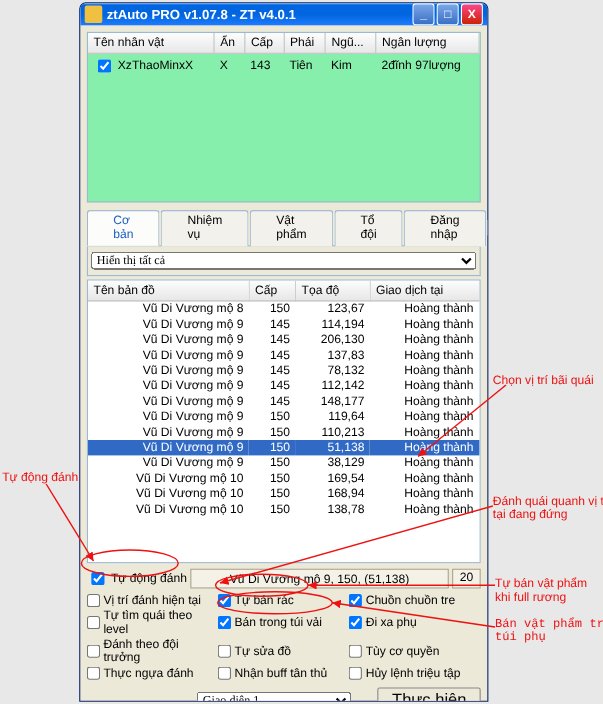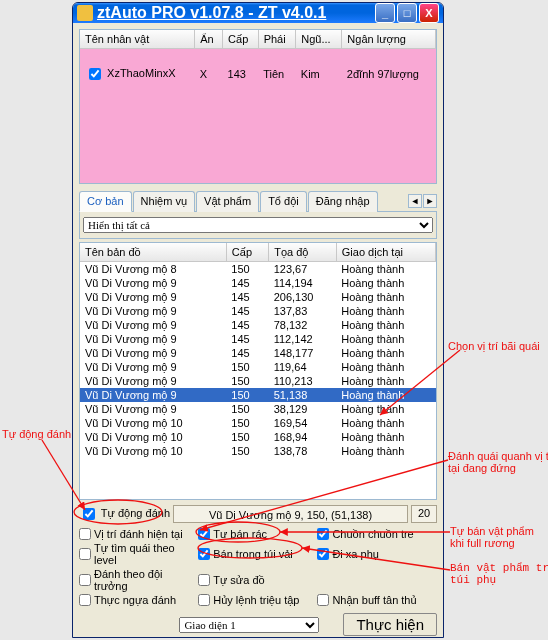--- a/index.html
+++ b/index.html
@@ -31,55 +31,55 @@
     display: flex;
     align-items: center;
     color: #fff;
     padding: 0 4px;
   }
   .titlebar .appicon {
     width: 16px; height: 16px; margin-right: 4px;
     background: #f0c040; border-radius: 2px;
     display:inline-block;
   }
-  .titlebar .title { flex: 1; font-weight: bold; font-size: 16px; text-decoration: underline; }
+  .titlebar .title { flex: 1; font-weight: bold; font-size: 12px; }
   .titlebar .winbtn {
     width: 20px; height: 20px; margin-left: 2px;
     background: linear-gradient(to bottom,#7aa7e8,#3a6fc4);
     border: 1px solid #fff; border-radius: 3px;
     color: #fff; text-align: center; line-height: 18px;
     font-weight: bold; font-size: 11px;
   }
   .titlebar .winbtn.close { background: linear-gradient(to bottom,#f48,#c20); }
   .content { flex: 1; padding: 6px; display: flex; flex-direction: column; }
   .chargrid {
     border: 1px solid #9db9d1;
-    background: #f9a8d4;
+    background: #86efac;
     height: 155px;
     overflow: hidden;
   }
   .chargrid table { width: 100%; border-collapse: collapse; }
   .chargrid th {
     background: linear-gradient(#fdfdfd,#e7e7e7);
     border-right: 1px solid #c8c8c8;
     border-bottom: 1px solid #c8c8c8;
     font-weight: normal;
     text-align: left;
     padding: 3px 5px;
   }
-  .chargrid td { padding: 16px 5px; }
+  .chargrid td { padding: 2px 5px; }
   .chk { width: 12px; height: 12px; vertical-align: middle; }
   .tabs {
     margin-top: 6px;
     display: flex;
     border-bottom: 1px solid #9db9d1;
     font-size: 11px;
   }
   .tab {
-    padding: 3px 7px 4px;
+    padding: 3px 23px 4px;
     border: 1px solid #9db9d1;
     border-bottom: none;
     background: #f2f1ec;
     margin-right: 1px;
     border-radius: 3px 3px 0 0;
     position: relative;
     bottom: -1px;
   }
   .tab.active {
     background: #fcfcfa;
@@ -103,21 +103,21 @@
   .mapgrid table { width: 100%; border-collapse: collapse; }
   .mapgrid th {
     background: linear-gradient(#fdfdfd,#e7e7e7);
     border-right: 1px solid #c8c8c8;
     border-bottom: 1px solid #c8c8c8;
     font-weight: normal;
     text-align: left;
     padding: 3px 5px;
     position: sticky; top: 0;
   }
-  .mapgrid td { padding: 1px 5px; border-bottom: 0; }
+  .mapgrid td { padding: 1px 5px; border-bottom: 0; text-align: right; }
   .mapgrid tr.selected td { background: #316ac5; color: #fff; }
   .locrow { display: flex; gap: 3px; margin-top: 5px; align-items: center; }
   .locrow .locbox {
     flex: 1; background: #f4f2e7; border: 1px solid #a9a28e;
     padding: 2px 4px; height: 18px; line-height: 14px;
     text-align: center;
   }
   .locrow .numbox { width: 26px; background: #f4f2e7; border:1px solid #a9a28e; text-align:center; height:18px; line-height:14px;}
   .opts { margin-top: 4px; }
   .optrow { display: flex; }
@@ -334,33 +334,37 @@
         </div>
         <div class="optrow">
           <label>
             <input type="checkbox" class="chk" style="">
             <span>Đánh theo đội trưởng</span>
           </label>
           <label>
             <input type="checkbox" class="chk" style="">
             <span>Tự sửa đồ</span>
           </label>
+          <label>
+            <input type="checkbox" class="chk" style="">
+            <span>Tùy cơ quyền</span>
+          </label>
         </div>
         <div class="optrow">
           <label>
             <input type="checkbox" class="chk" style="">
             <span>Thực ngựa đánh</span>
           </label>
           <label>
             <input type="checkbox" class="chk" style="">
+            <span>Nhận buff tân thủ</span>
+          </label>
+          <label>
+            <input type="checkbox" class="chk" style="">
             <span>Hủy lệnh triệu tập</span>
-          </label>
-          <label>
-            <input type="checkbox" class="chk" style="">
-            <span>Nhận buff tân thủ</span>
           </label>
         </div>
       </div>
 
     <div class="bottomrow">
       <select style="max-width:140px;">
         <option>Giao diện 1</option>
       </select>
       <button>Thực hiện</button>
     </div>

